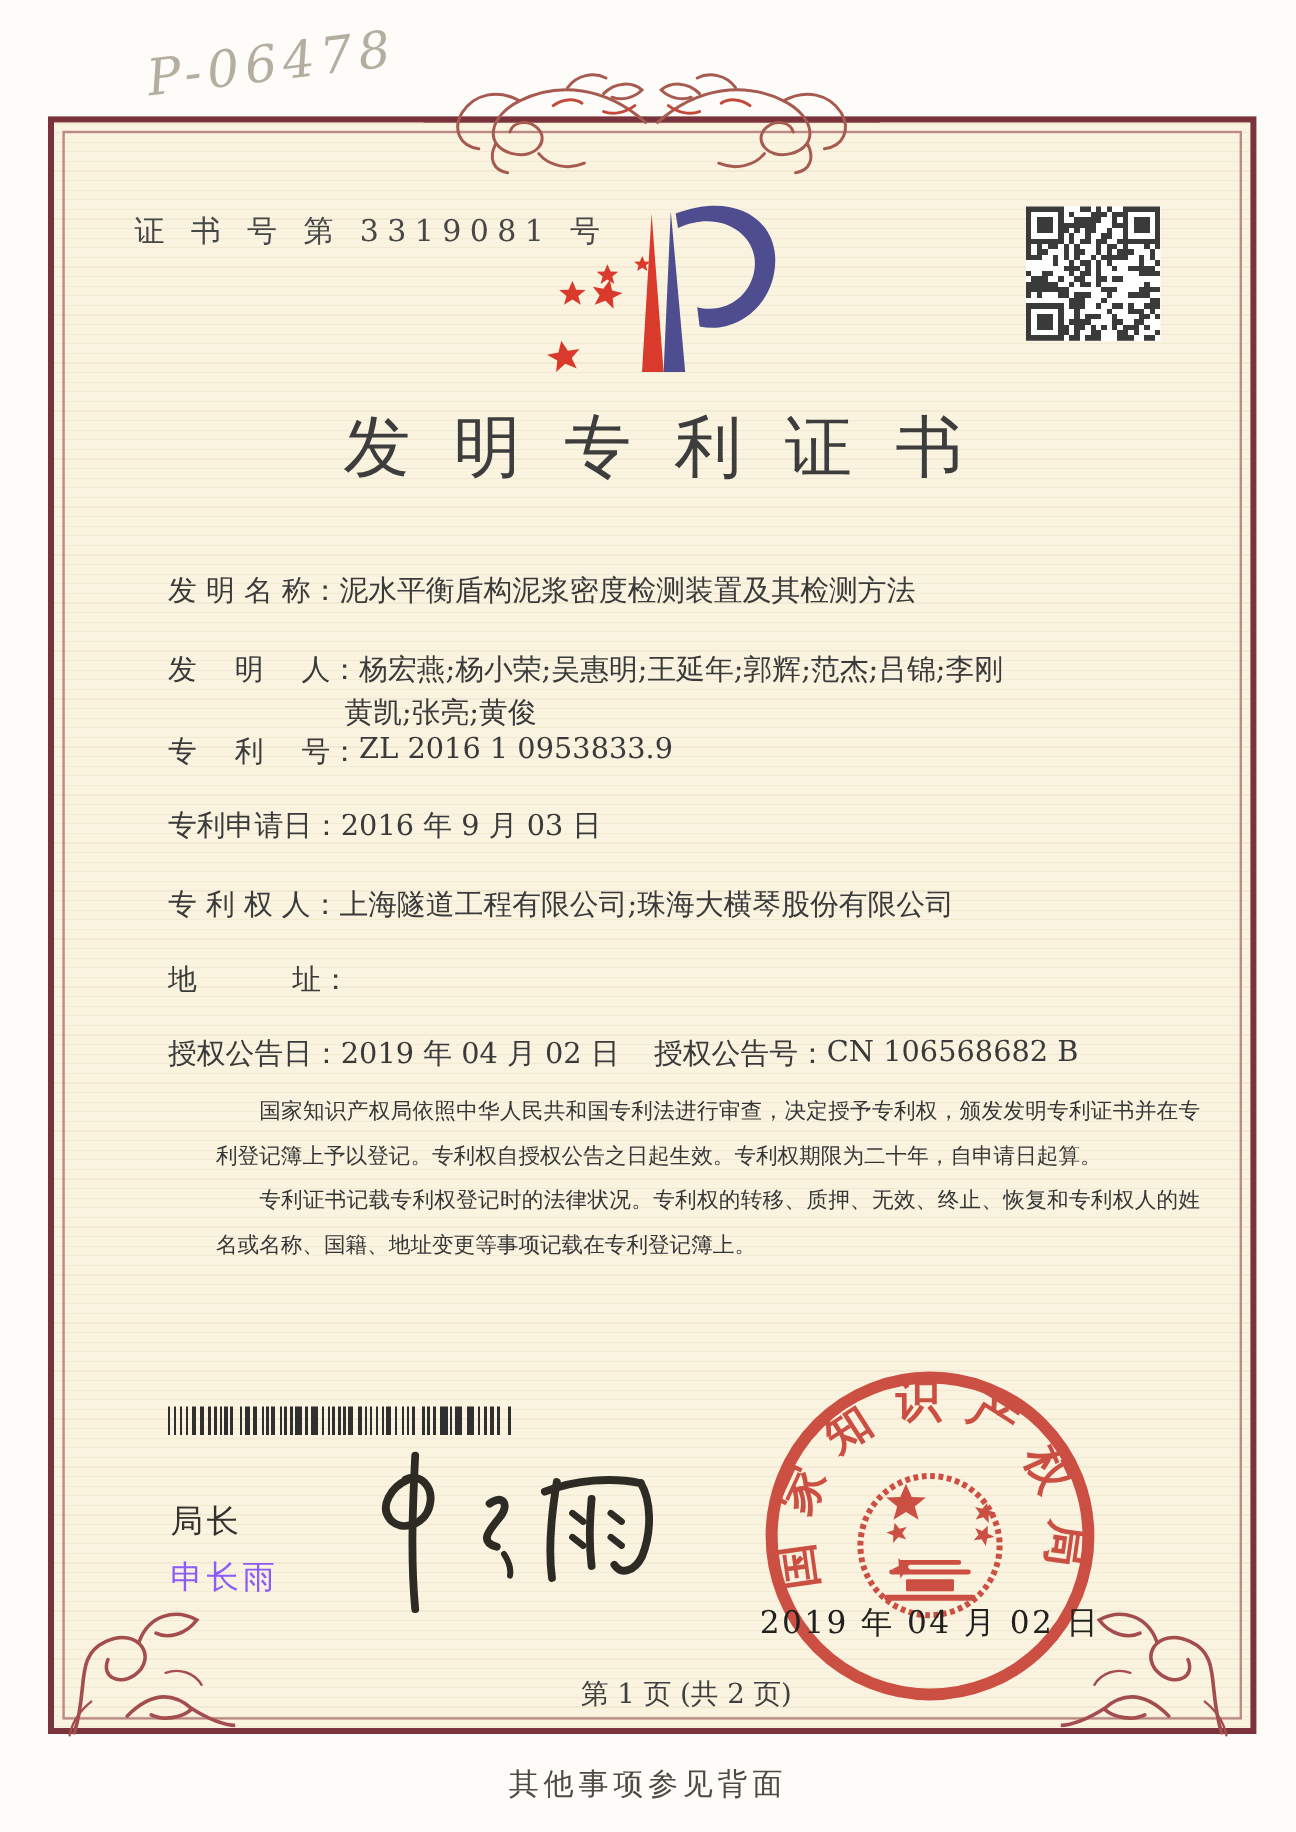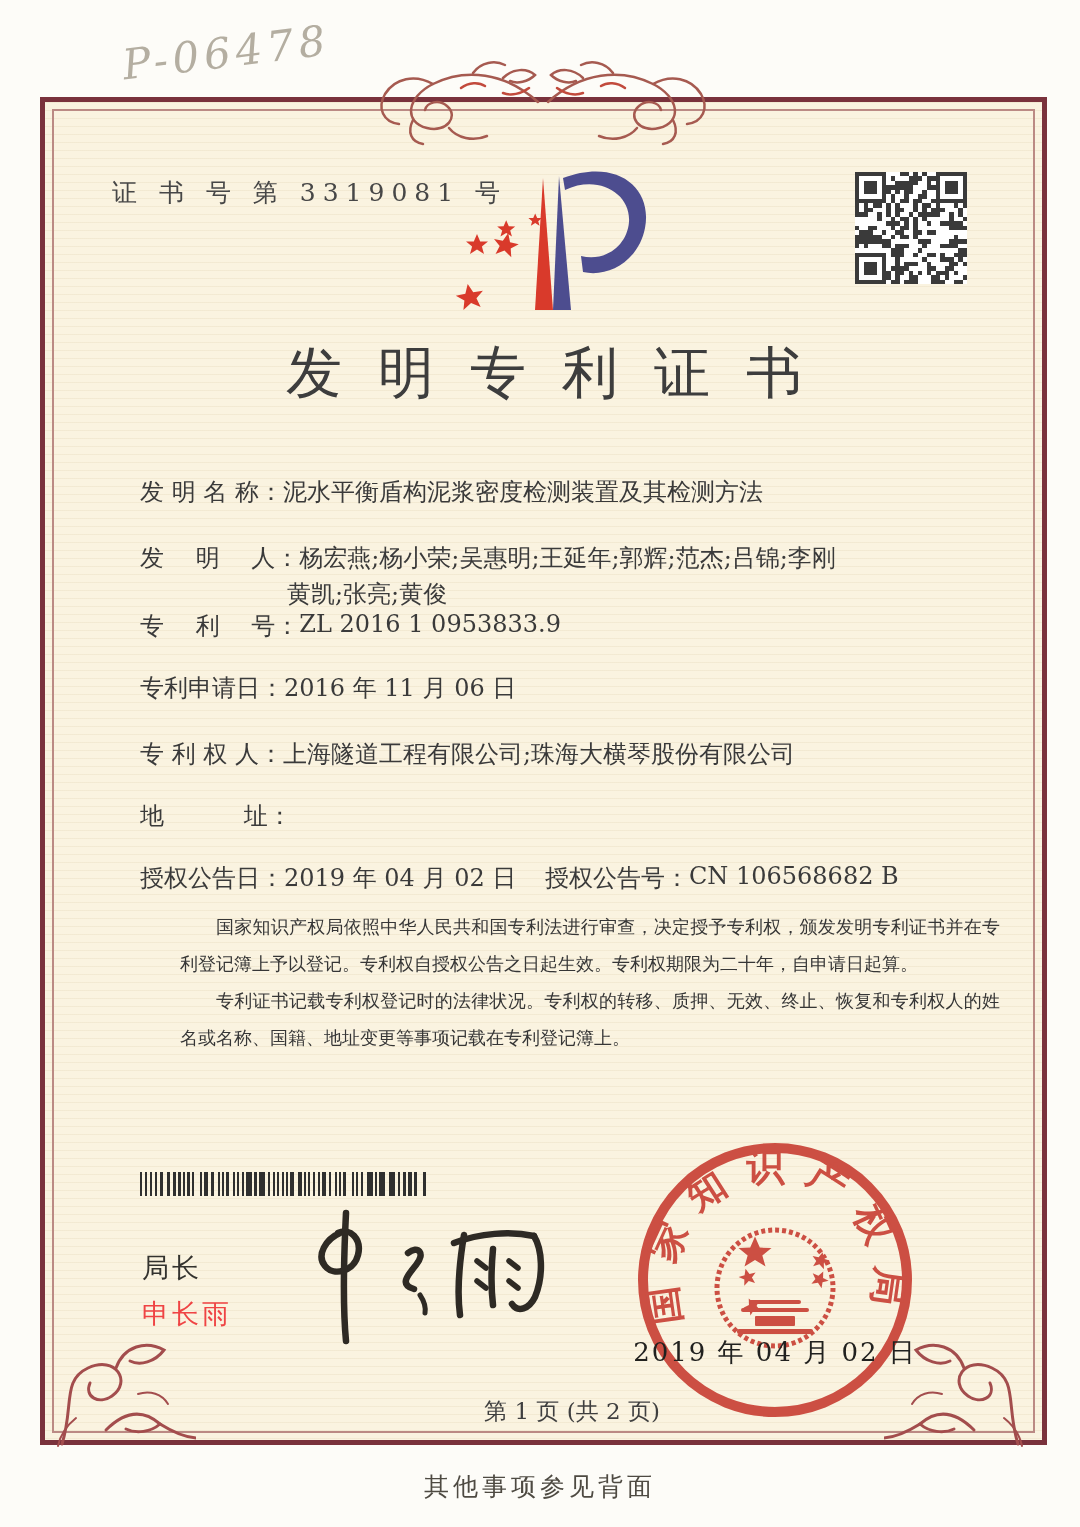--- a/index.html
+++ b/index.html
@@ -55,21 +55,21 @@
   .row-grant-no{top:862px;left:545px;}
   
   .body-text{
     position:absolute;left:140px;top:908px;width:820px;
     font-size:18px;line-height:37px;color:#363636;text-align:justify;margin-left:40px;
   }
   .body-text p{margin:0;text-indent:2em;}
   
   .barcode{position:absolute;left:140px;top:1172px;width:287px;height:24px;}
   .sig-title{position:absolute;left:142px;top:1250px;font-size:27px;color:#33322e;letter-spacing:3px;}
-  .sig-name{position:absolute;left:142px;top:1296px;font-size:27px;color:#ef4444;letter-spacing:3px;}
+  .sig-name{position:absolute;left:142px;top:1296px;font-size:27px;color:#8b5cf6;letter-spacing:3px;}
   .signature{position:absolute;left:288px;top:1203px;width:284px;height:148px;}
   .seal{position:absolute;left:625px;top:1130px;width:300px;height:300px;}
   .seal-date{
     position:absolute;left:625px;top:1335px;width:300px;text-align:center;
     font-size:26px;color:#21211f;letter-spacing:2px;white-space:pre;
   }
   .page-info{
     position:absolute;left:0;top:1396px;width:1080px;text-align:center;
     font-size:23px;color:#3f3f3f;white-space:pre;margin-left:32px;
   }
@@ -394,21 +394,21 @@
 </div>
 <div class="row-inventors2">黄凯;张亮;黄俊</div>
 
 <div class="field-row row-patent">
   <span class="f-label">专　 利　 号：</span>
   <span class="f-value">ZL 2016 1 0953833.9</span>
 </div>
 
 <div class="field-row row-filing">
   <span class="f-label">专利申请日：</span>
-  <span class="f-value">2016 年 11 月 06 日</span>
+  <span class="f-value">2016 年 9 月 03 日</span>
 </div>
 
 <div class="field-row row-patentee">
   <span class="f-label">专 利 权 人：</span>
   <span class="f-value">上海隧道工程有限公司;珠海大横琴股份有限公司</span>
 </div>
 
 <div class="field-row row-address">
   <span class="f-label">地　　　 址：</span>
 </div>

